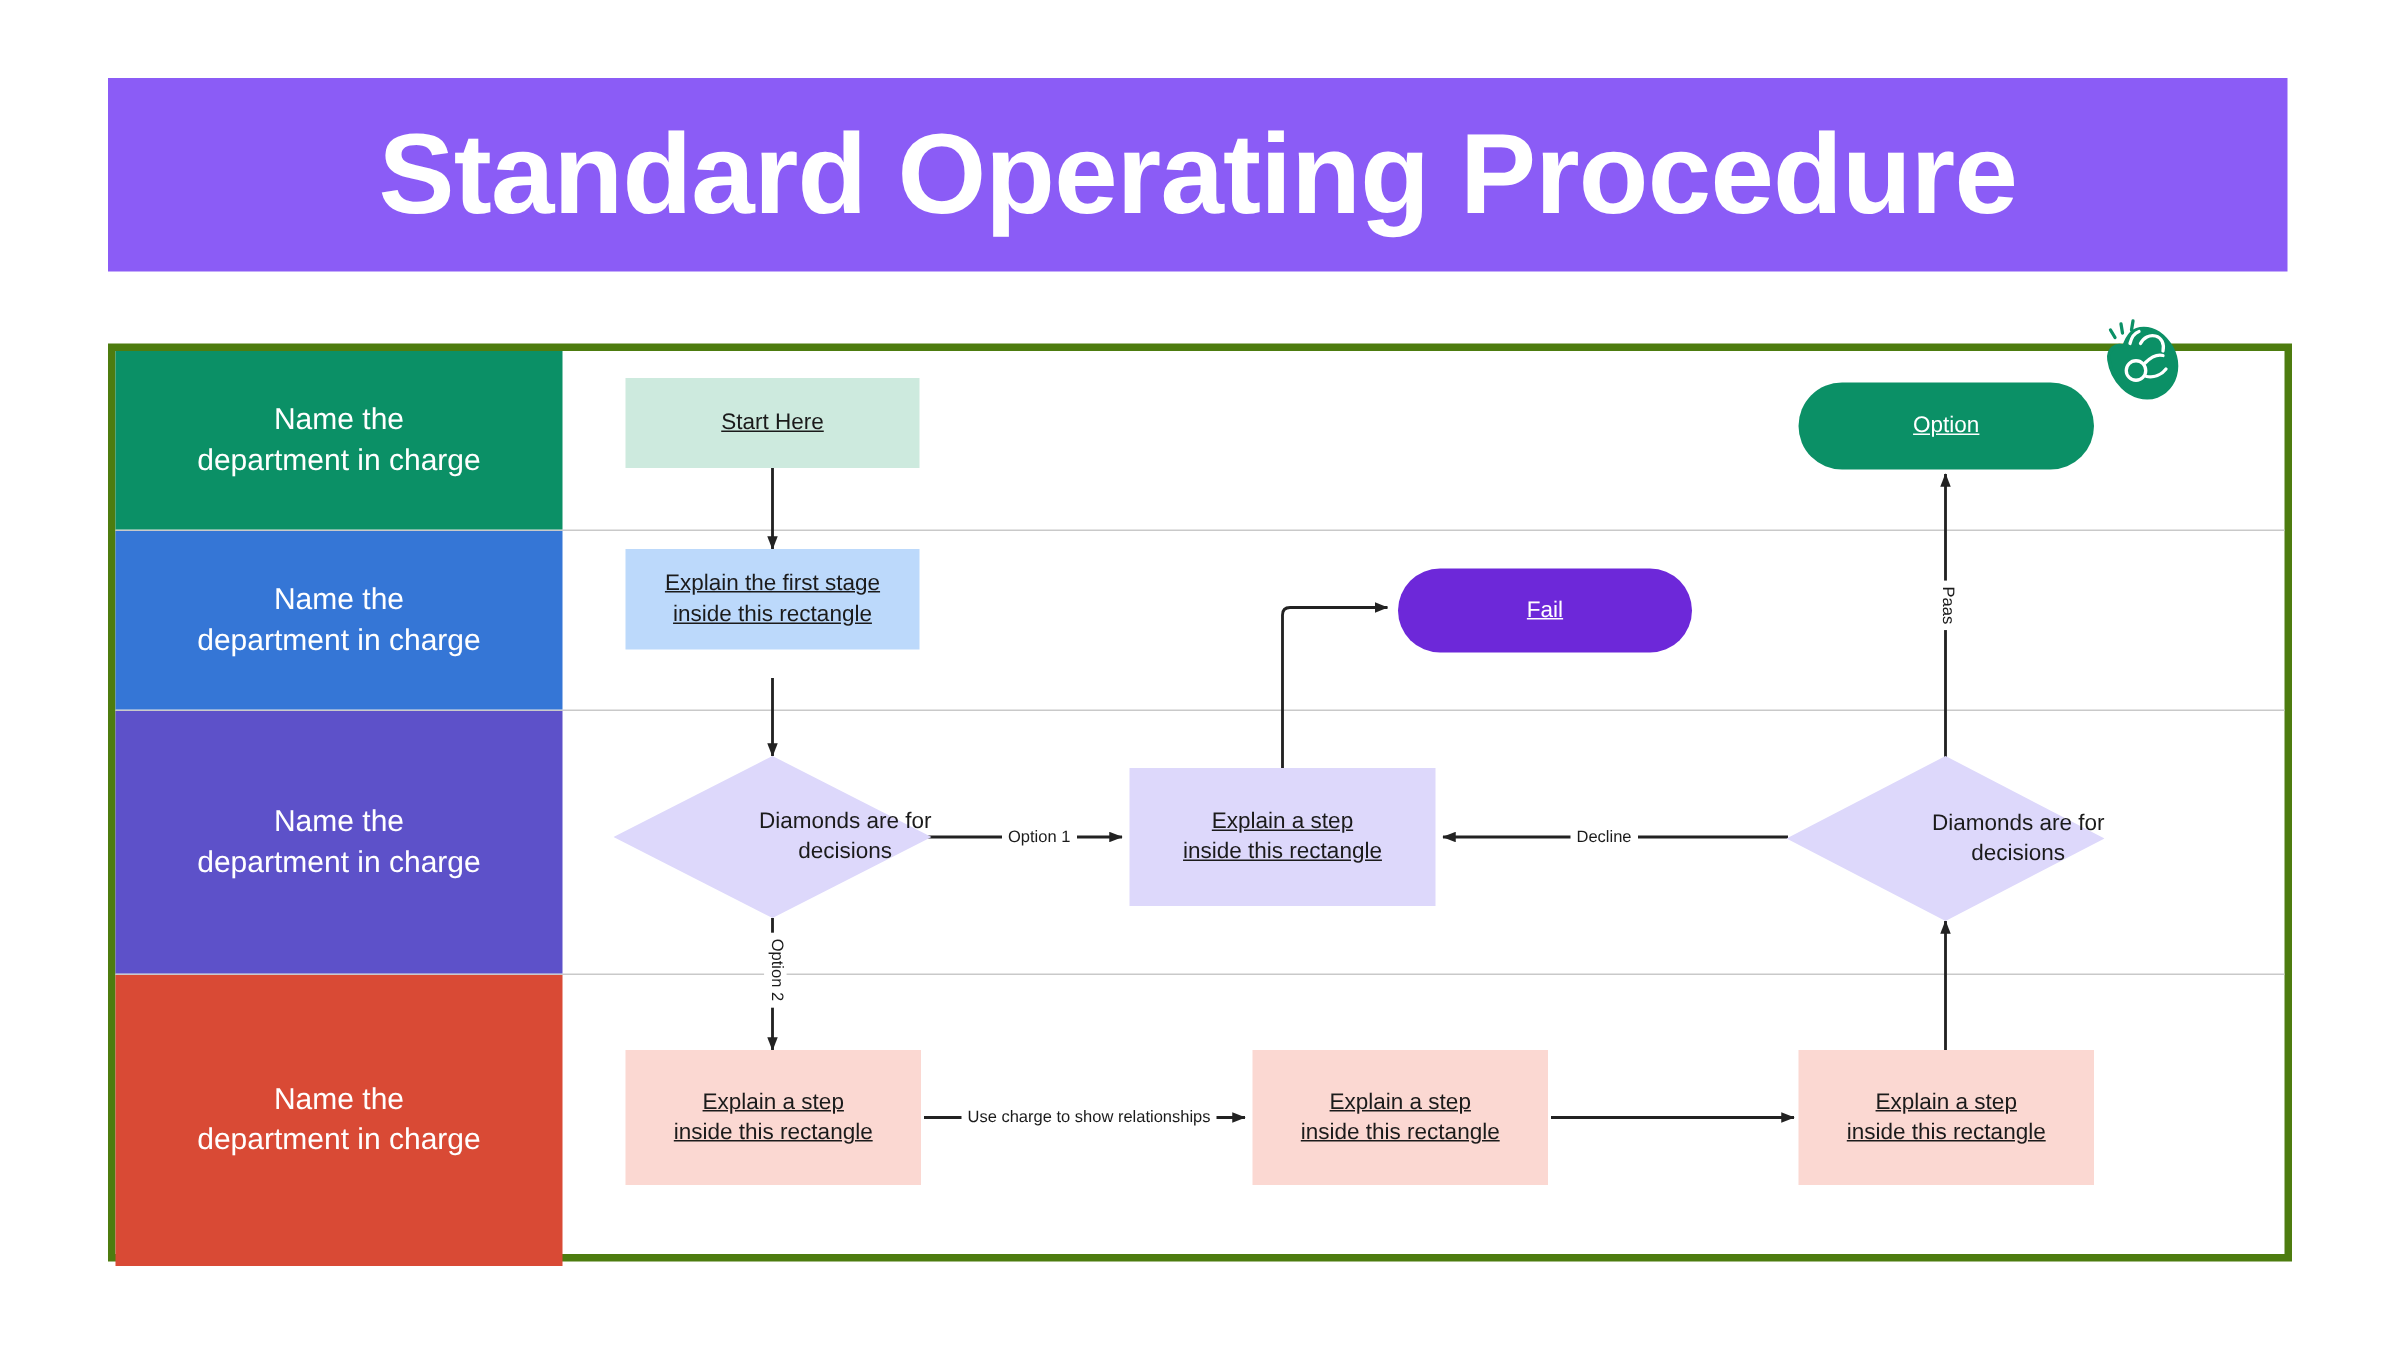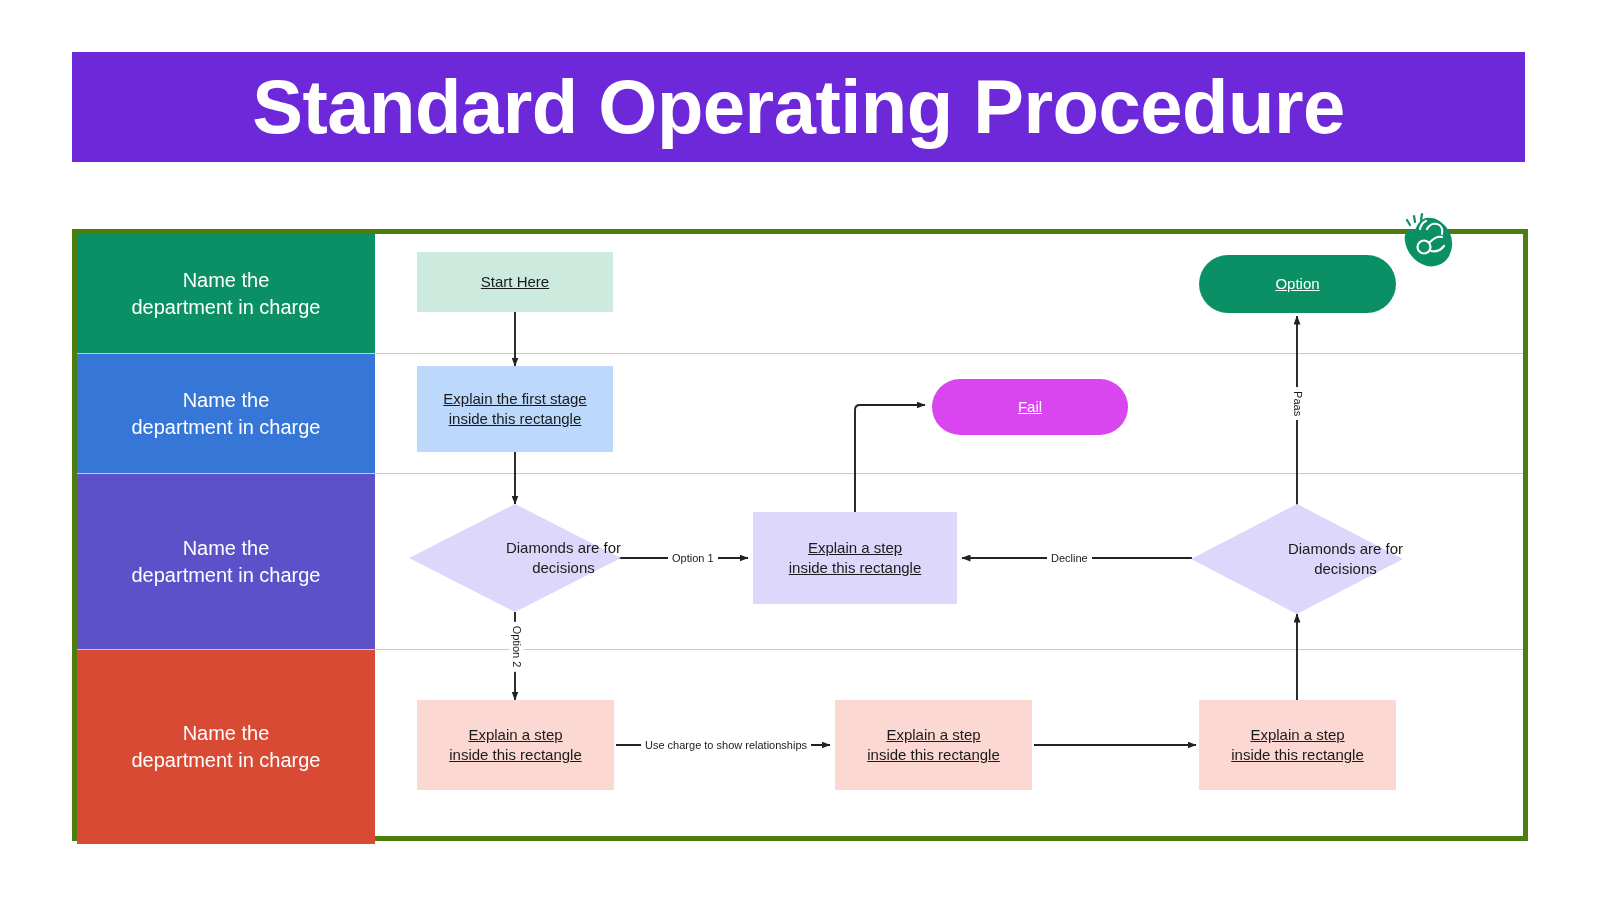--- a/index.html
+++ b/index.html
@@ -14,22 +14,22 @@
     overflow: hidden;
     position: relative;
   }
 
   
   #title-banner {
     position: absolute;
     left: 72px;
     top: 52px;
     width: 1453px;
-    height: 110px;
-    background: #6d28d9;
+    height: 129px;
+    background: #8b5cf6;
     display: flex;
     align-items: center;
     justify-content: center;
   }
   #title-text {
     color: #ffffff;
     font-size: 76px;
     font-weight: bold;
     letter-spacing: -0.5px;
     line-height: 1;
@@ -214,25 +214,25 @@
     <path d="M1034,745 L1196,745" marker-end="url(#arrowhead)"></path>
 
     <path d="M1297,700 L1297,614" marker-end="url(#arrowhead)"></path>
   </g>
 </svg>
 
 <div class="node rect" style="left:417px; top:252px; width:196px; height:60px; background:#cdeade;">Start Here</div>
 
 <div class="node pill" style="left:1199px; top:255px; width:197px; height:58px; background:#0b9066;">Option</div>
 
-<div class="node rect" style="left:417px; top:366px; width:196px; height:86px; background:#bcd9fb;">
+<div class="node rect" style="left:417px; top:366px; width:196px; height:67px; background:#bcd9fb;">
   <span>Explain the first stage<br>inside this rectangle</span>
 </div>
 
-<div class="node pill" style="left:932px; top:379px; width:196px; height:56px; background:#d946ef;">Fail</div>
+<div class="node pill" style="left:932px; top:379px; width:196px; height:56px; background:#6d28d9;">Fail</div>
 
 <div class="diamond-wrap" style="left:409px; top:504px; width:212px; height:108px;">
   <svg class="diamond-shape" viewBox="0 0 212 108" preserveAspectRatio="none">
     <polygon points="106,0 212,54 106,108 0,54" fill="#ddd8fb"></polygon>
   </svg>
   <span class="diamond-label">Diamonds are for<br>decisions</span>
 </div>
 
 <div class="node rect" style="left:753px; top:512px; width:204px; height:92px; background:#ddd8fb;">
   <span>Explain a step<br>inside this rectangle</span>

